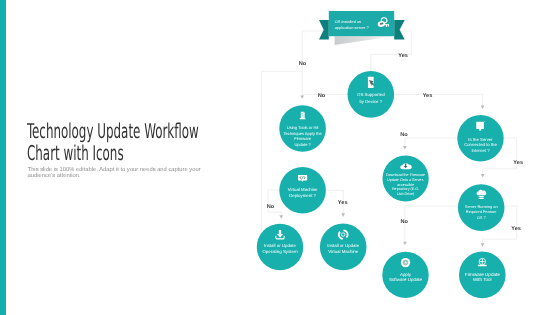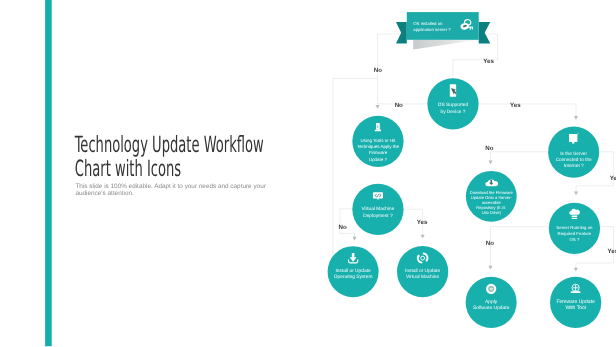--- a/index.html
+++ b/index.html
@@ -1,19 +1,19 @@
 <!DOCTYPE html>
 <html><head>
 <meta charset="utf-8">
 <style>
   html,body{margin:0;padding:0;}
   body{width:560px;height:315px;background:#ffffff;overflow:hidden;
        font-family:"DejaVu Sans Condensed","DejaVu Sans",sans-serif;
        -webkit-font-smoothing:antialiased;text-rendering:geometricPrecision;}
-  #slide{position:relative;width:460px;height:315px;background:#fff;margin-left:41px;}
+  #slide{position:relative;width:460px;height:315px;background:#fff;}
   #accent-bar{position:absolute;left:0;top:0;width:6px;height:315px;background:#14AFAD;}
   #title{position:absolute;left:27.2px;top:119.5px;width:320px;
          font-family:"DejaVu Sans Condensed","DejaVu Sans",sans-serif;
          font-size:20.4px;line-height:22.5px;color:#333333;font-weight:400;
          transform:scaleX(0.649);transform-origin:0 0;white-space:pre-line;}
   #subtitle{position:absolute;left:27.6px;top:166.6px;width:178px;
          font-family:"Liberation Sans",sans-serif;
          font-size:5.8px;line-height:6.15px;color:#8c8c8c;}
   #chart{position:absolute;left:0;top:0;width:560px;height:315px;}
   .nodeLabel{font-family:"Liberation Sans",sans-serif;fill:#ffffff;

